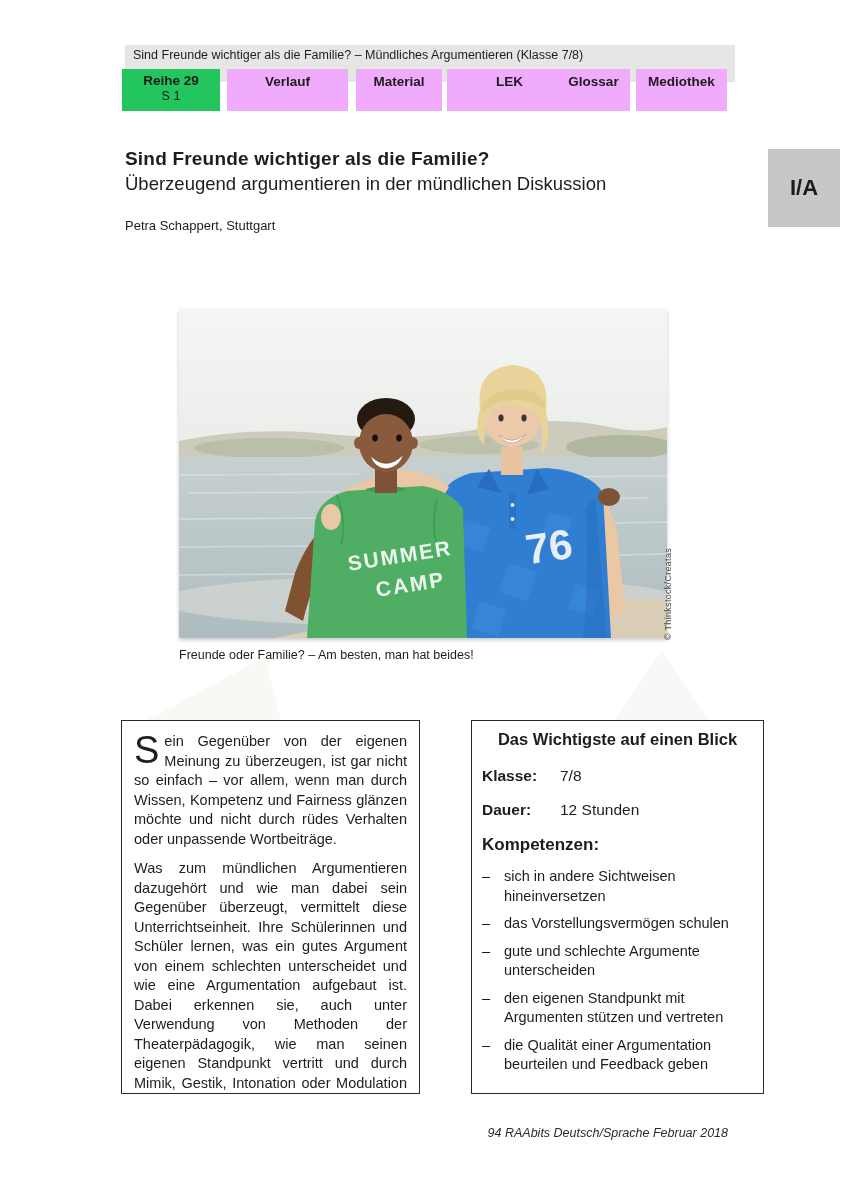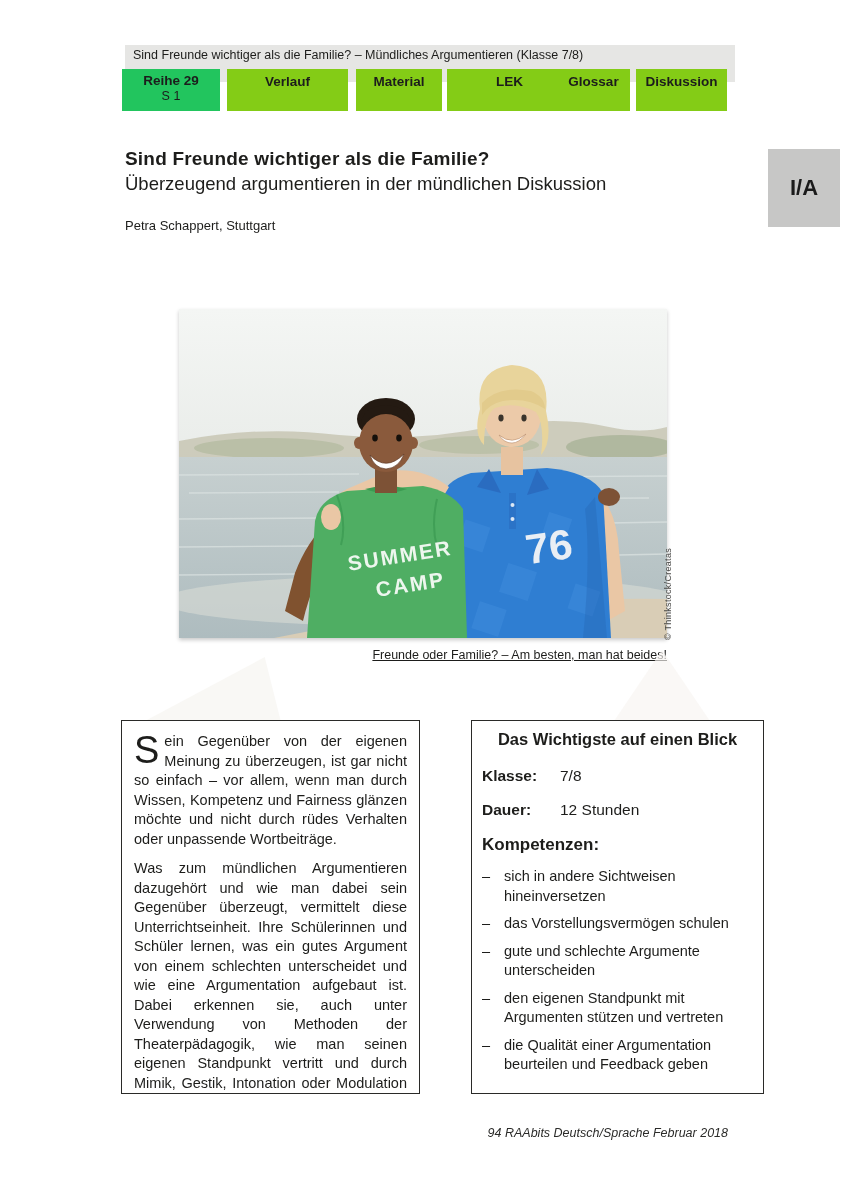--- a/index.html
+++ b/index.html
@@ -7,21 +7,21 @@
     position:relative;width:849px;height:1200px;background:#ffffff;
     font-family:"Liberation Sans",sans-serif;color:#1d1d1b;overflow:hidden;
   }
   
   .kicker{
     position:absolute;left:125px;top:45px;width:610px;height:37px;
     background:#e6e6e4;font-size:12.5px;line-height:21px;padding-left:8px;
     box-sizing:border-box;white-space:nowrap;color:#1d1d1b;
   }
   
-  .tab{position:absolute;top:69px;height:42px;background:#84cc16;box-sizing:border-box;
+  .tab{position:absolute;top:69px;height:42px;background:#f0abfc;box-sizing:border-box;
        text-align:center;font-weight:bold;font-size:13.5px;padding-top:5px;color:#1c1c1c;}
   .tab.active{background:#22c55e;padding-top:4px;}
   .tab .sub{display:block;font-weight:normal;font-size:12.5px;margin-top:1px;}
   .tab1{left:122px;width:98px;}
   .tab2{left:227px;width:121px;}
   .tab3{left:356px;width:86px;}
   .tab4{left:447px;width:125px;text-align:center;}
   .tab5{left:557px;width:73px;}
   .tab6{left:636px;width:91px;}
   
@@ -37,21 +37,21 @@
   .photo{
     position:absolute;left:179px;top:309px;width:488px;height:329px;
     box-shadow:0 2px 4px rgba(0,0,0,.22);background:#eef0ee;
   }
   .photo svg{display:block;}
   .credit{
     position:absolute;left:673px;top:630px;height:10px;font-size:9px;color:#4a4a48;
     transform-origin:left bottom;transform:rotate(-90deg);white-space:nowrap;letter-spacing:.3px;
   }
   .caption{
-    position:absolute;left:179px;top:648px;width:488px;text-align:right;font-size:12.5px;color:#1d1d1b;text-decoration:underline;
+    position:absolute;left:179px;top:648px;width:488px;text-align:left;font-size:12.5px;color:#1d1d1b;
   }
   
   .tri{position:absolute;width:0;height:0;border-style:solid;opacity:.65;}
   .tri-left{left:133px;top:657px;border-width:0 0 66px 140px;border-color:transparent transparent #f6f4f0 transparent;
     transform:skewX(14deg);}
   .tri-right{left:612px;top:650px;border-width:0 50px 74px 50px;border-color:transparent transparent #f7f5f1 transparent;}
   
   .box{position:absolute;top:720px;height:374px;border:1.5px solid #2a2a28;box-sizing:border-box;background:#fff;overflow:hidden;}
   .box-intro{left:121px;width:299px;padding:11px 12px;}
   .box-overview{left:435px;width:293px;padding:6px 10px;margin-left:36px;}
@@ -77,21 +77,21 @@
   <div class="kicker">Sind Freunde wichtiger als die Familie? – Mündliches Argumentieren (Klasse 7/8)</div>
 
   <div class="tab tab1 active">
     <span>Reihe 29</span>
     <span class="sub">S 1</span>
   </div>
   <div class="tab tab2"><span>Verlauf</span></div>
   <div class="tab tab3"><span>Material</span></div>
   <div class="tab tab4"><span>LEK</span></div>
   <div class="tab tab5"><span>Glossar</span></div>
-  <div class="tab tab6"><span>Diskussion</span></div>
+  <div class="tab tab6"><span>Mediothek</span></div>
 
   <div class="title">Sind Freunde wichtiger als die Familie?</div>
   <div class="subtitle">Überzeugend argumentieren in der mündlichen Diskussion</div>
   <div class="author">Petra Schappert, Stuttgart</div>
   <div class="badge">I/A</div>
 
   <div class="photo">
     <svg width="488" height="329" viewBox="0 0 488 329">
       <defs>
         <linearGradient id="sky" x1="0" y1="0" x2="0" y2="1">

